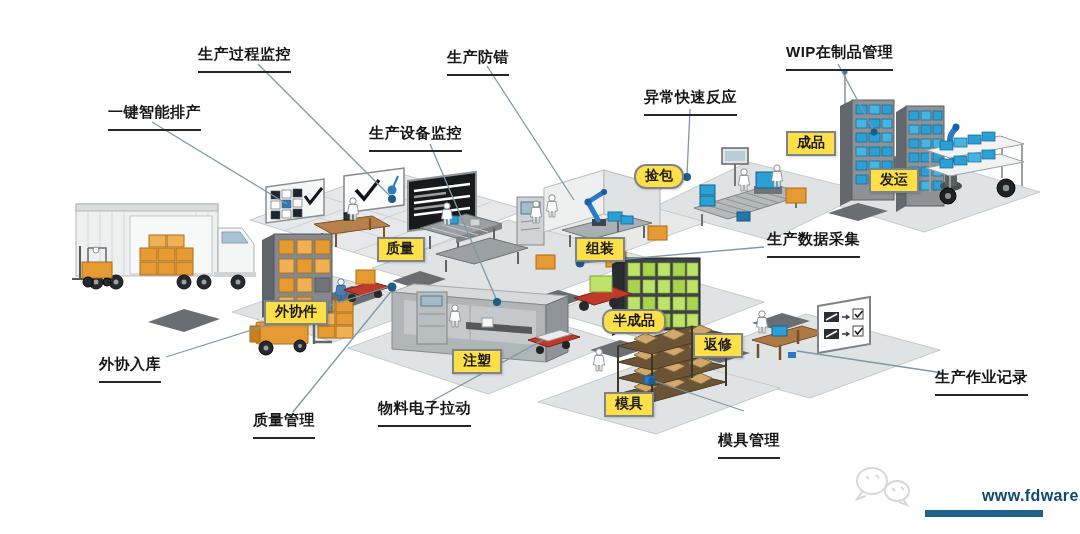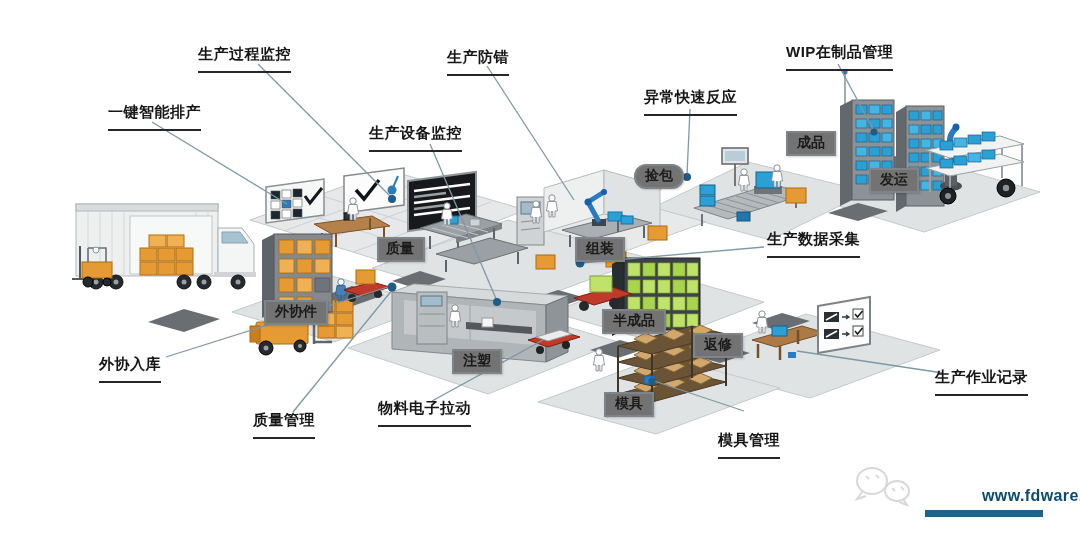--- a/index.html
+++ b/index.html
@@ -1,21 +1,21 @@
 <!DOCTYPE html>
 <html><head>
 <meta charset="utf-8">
 <style>
   html,body{margin:0;padding:0;background:#fff;}
   .stage{position:relative;width:1080px;height:534px;background:#ffffff;overflow:hidden;
          font-family:"Liberation Sans","DejaVu Sans",sans-serif;}
   .scene{position:absolute;left:0;top:0;}
   .feat{position:absolute;font-size:15px;font-weight:700;color:#161616;line-height:1.05;
         white-space:nowrap;letter-spacing:.5px;border-bottom:2px solid #262626;padding-bottom:9px;}
-  .area{position:absolute;background:#737373;border:2px solid #7e8489;padding:1px 9px 2px 9px;
+  .area{position:absolute;background:#fde047;border:2px solid #7e8489;padding:1px 9px 2px 9px;
         font-size:14px;font-weight:700;color:#1b1b1b;white-space:nowrap;
         box-shadow:1px 1px 2px rgba(0,0,0,.18);}
   .wm-text{position:absolute;left:901px;top:464px;font-size:27px;font-weight:700;color:#dadada;
            letter-spacing:3px;white-space:nowrap;z-index:2;}
   .wm-url{position:absolute;left:982px;top:487px;font-size:16px;font-weight:700;color:#0c4a6e;
           letter-spacing:.4px;white-space:nowrap;z-index:3;}
   .wm-bar{position:absolute;left:925px;top:510px;width:118px;height:7px;background:#20618c;z-index:3;}
 </style>
 </head>
 <body>
@@ -535,21 +535,21 @@
 <div class="feat" style="left:378px;top:400px;">物料电子拉动</div>
 <div class="feat" style="left:718px;top:432px;">模具管理</div>
 <div class="feat" style="left:927px;top:369px;margin-left:8px;">生产作业记录</div>
 
 <div class="area" style="left:377px;top:237px;padding-left:7px;">质量</div>
 <div class="area" style="left:575px;top:237px;">组装</div>
 <div class="area" style="left:634px;top:164px;border-radius:12px;">捡包</div>
 <div class="area" style="left:786px;top:131px;">成品</div>
 <div class="area" style="left:869px;top:168px;">发运</div>
 <div class="area" style="left:264px;top:300px;">外协件</div>
-<div class="area" style="left:602px;top:309px;">半成品</div>
+<div class="area" style="left:602px;top:309px;border-radius:10px;">半成品</div>
 <div class="area" style="left:452px;top:349px;">注塑</div>
 <div class="area" style="left:604px;top:392px;">模具</div>
 <div class="area" style="left:693px;top:333px;">返修</div>
 
 <div class="wm-url">www.fdware.com</div>
 <div class="wm-bar"></div>
 
 </div>
 
 </body></html>

